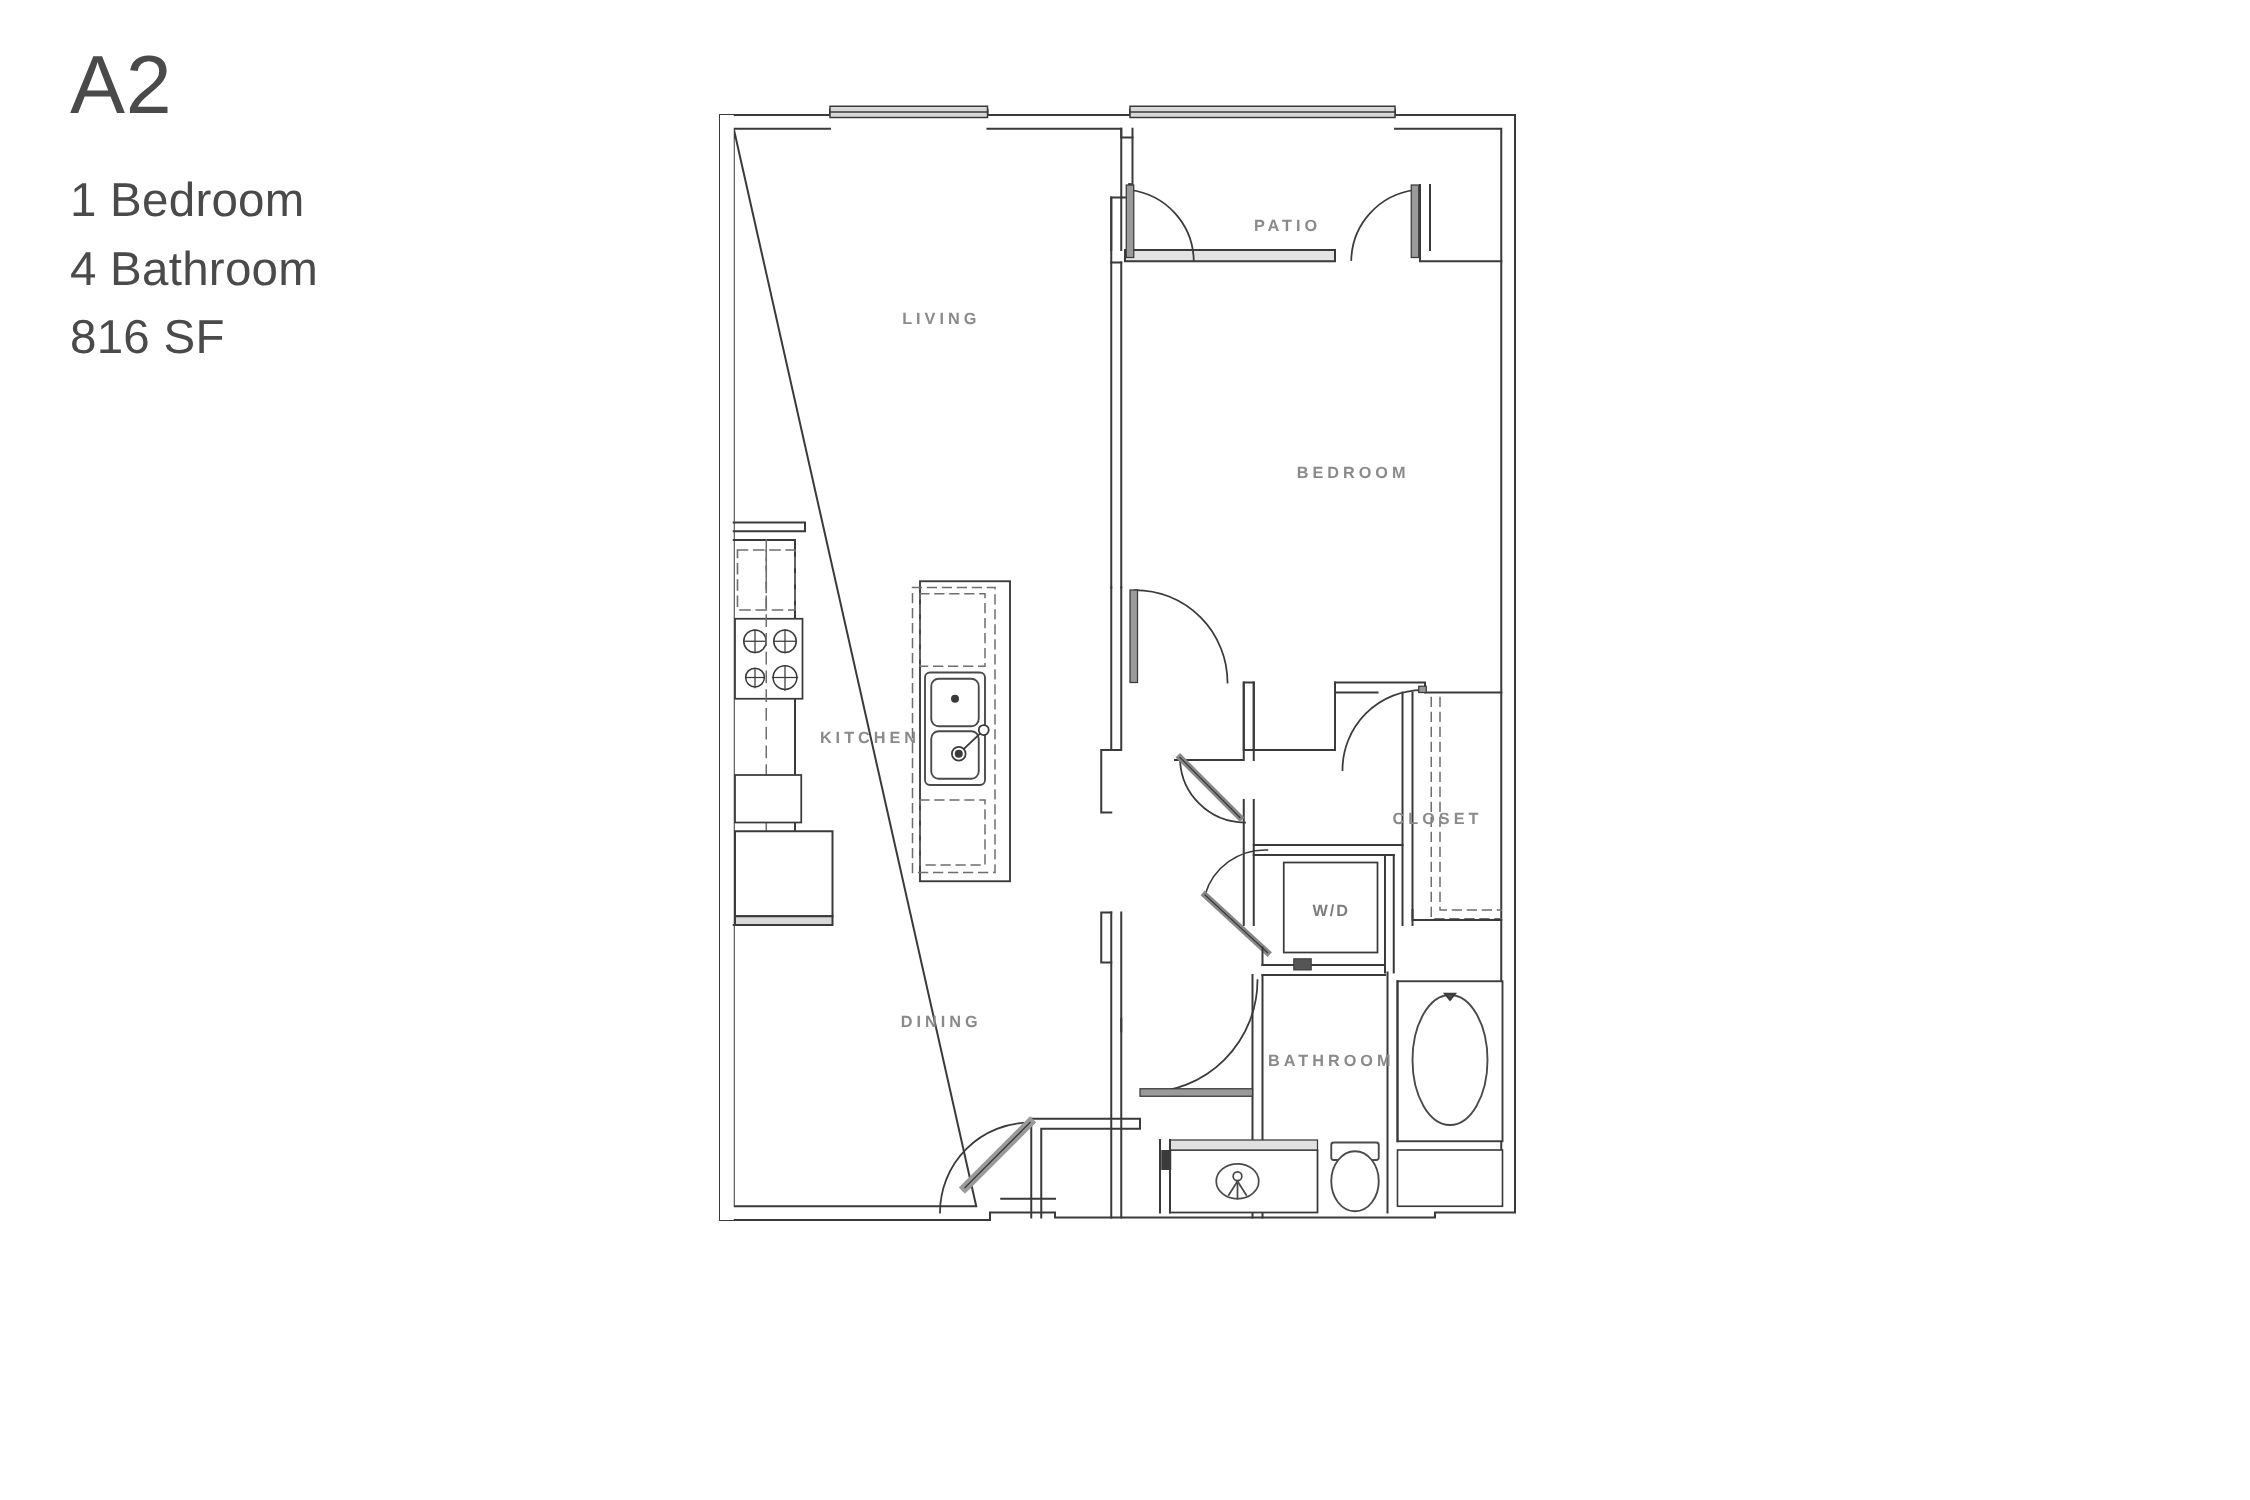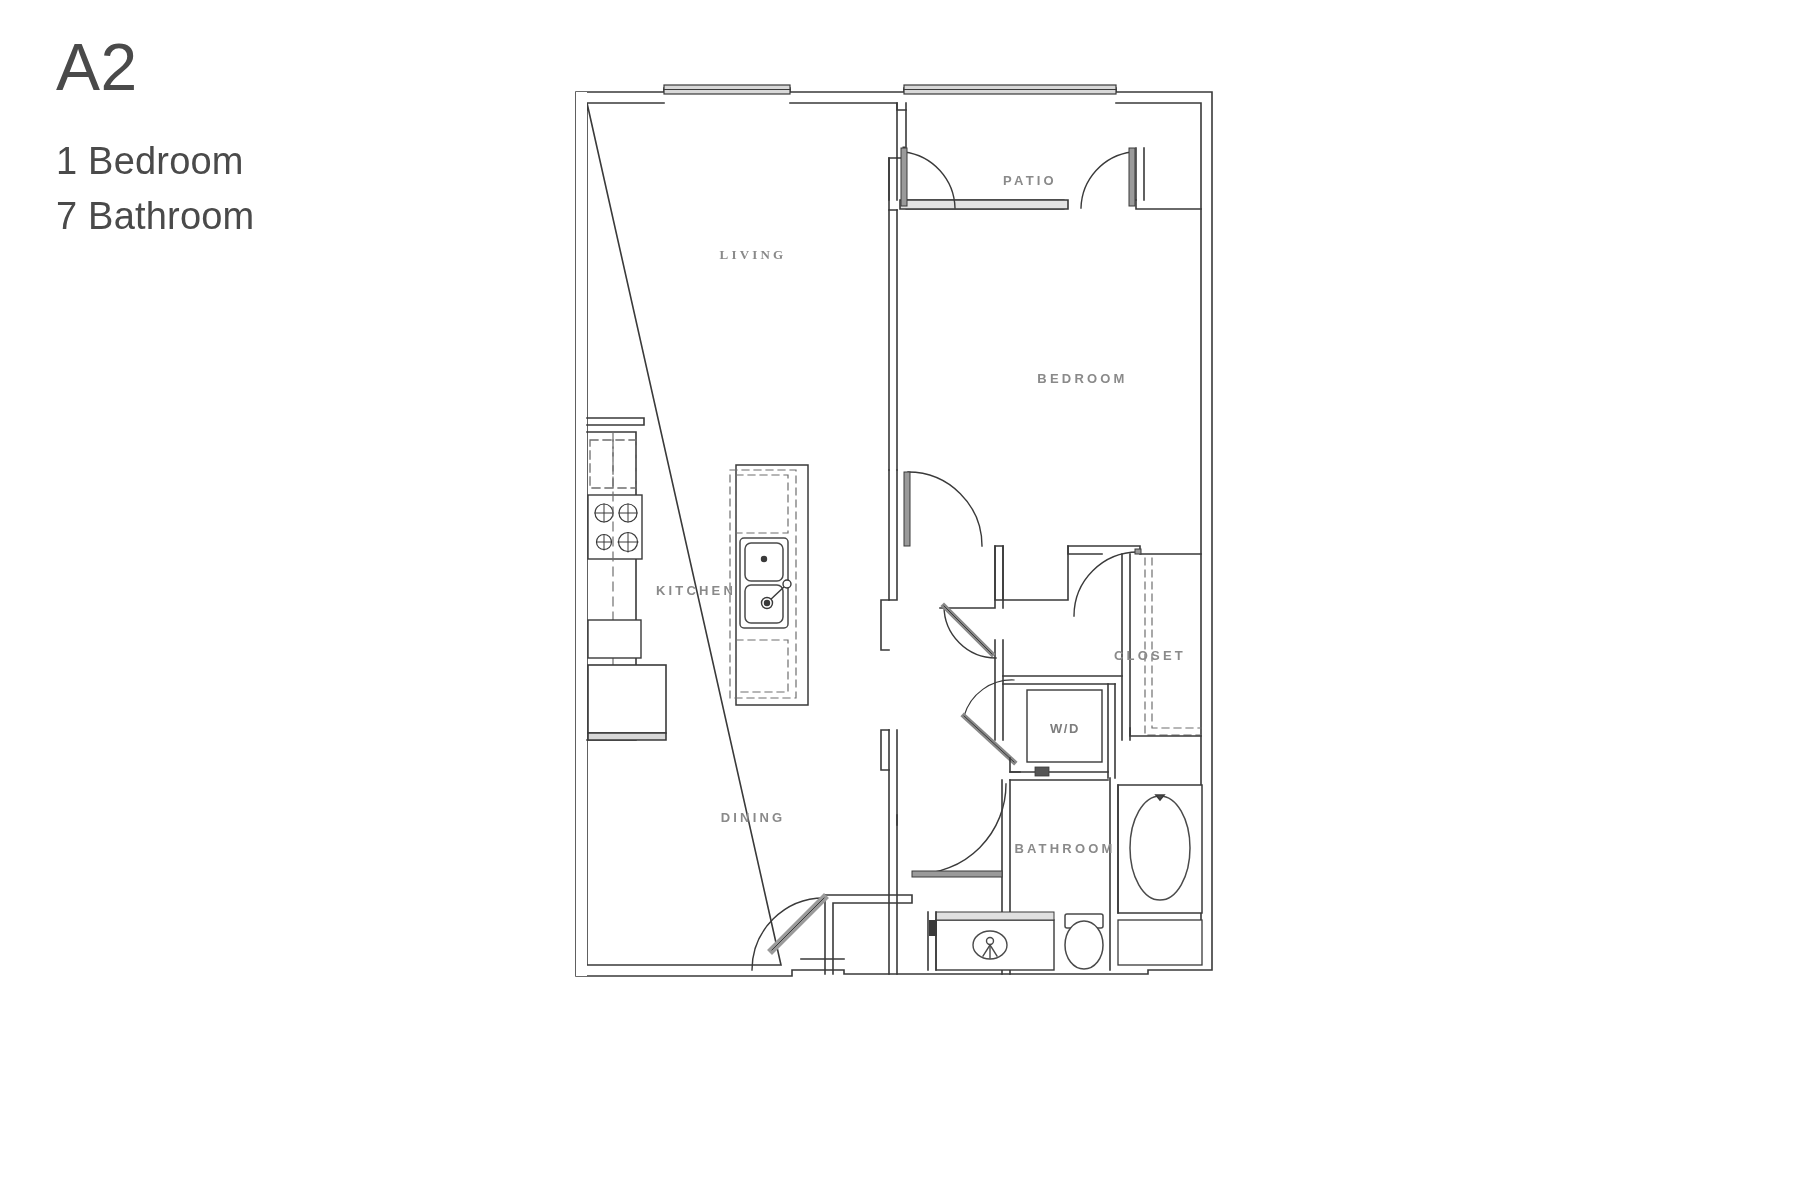--- a/index.html
+++ b/index.html
@@ -86,21 +86,22 @@
   }
 </style>
 </head>
 <body>
 
 <div id="page">
 
   <div id="info-block">
     <div id="plan-code">A2</div>
     <div class="spec-line">1 Bedroom</div>
-    <div class="spec-line">7 Bathroom</div>
+    <div class="spec-line">4 Bathroom</div>
+    <div class="spec-line">816 SF</div>
   </div>
 
   <div id="plan-wrap">
 
     <svg id="plan-svg" viewBox="0 0 760 1000" xmlns="http://www.w3.org/2000/svg">
 
       <g fill="none" stroke="#3a3a3a" stroke-width="1.6" stroke-linecap="square">
 
         <path d="
           M 36,52
@@ -327,21 +328,21 @@
         </g>
         <rect x="396" y="872" width="118" height="8" fill="#e0e0e0" stroke="#3a3a3a" stroke-width="1"></rect>
 
         <path d="
           M 388,872 L 388,930 M 396,872 L 396,930"></path>
         <rect x="389" y="880" width="8" height="16" fill="#3a3a3a" stroke="none"></rect>
 
       </g>
     </svg>
 
-    <div class="room-label" style="left:213px; top:215px;font-family:Liberation Serif, serif;">LIVING</div>
+    <div class="room-label" style="left:213px; top:215px;">LIVING</div>
     <div class="room-label" style="left:490px; top:140px;">PATIO</div>
     <div class="room-label" style="left:533px; top:338px;padding-left:19px;">BEDROOM</div>
     <div class="room-label" style="left:156px; top:550px;">KITCHEN</div>
     <div class="room-label" style="left:610px; top:615px;">CLOSET</div>
     <div class="room-label" style="left:213px; top:777px;">DINING</div>
     <div class="room-label" style="left:525px; top:808px;">BATHROOM</div>
 
     <div class="wd-label" style="left:525px; top:688px;">W/D</div>
 
   </div>

